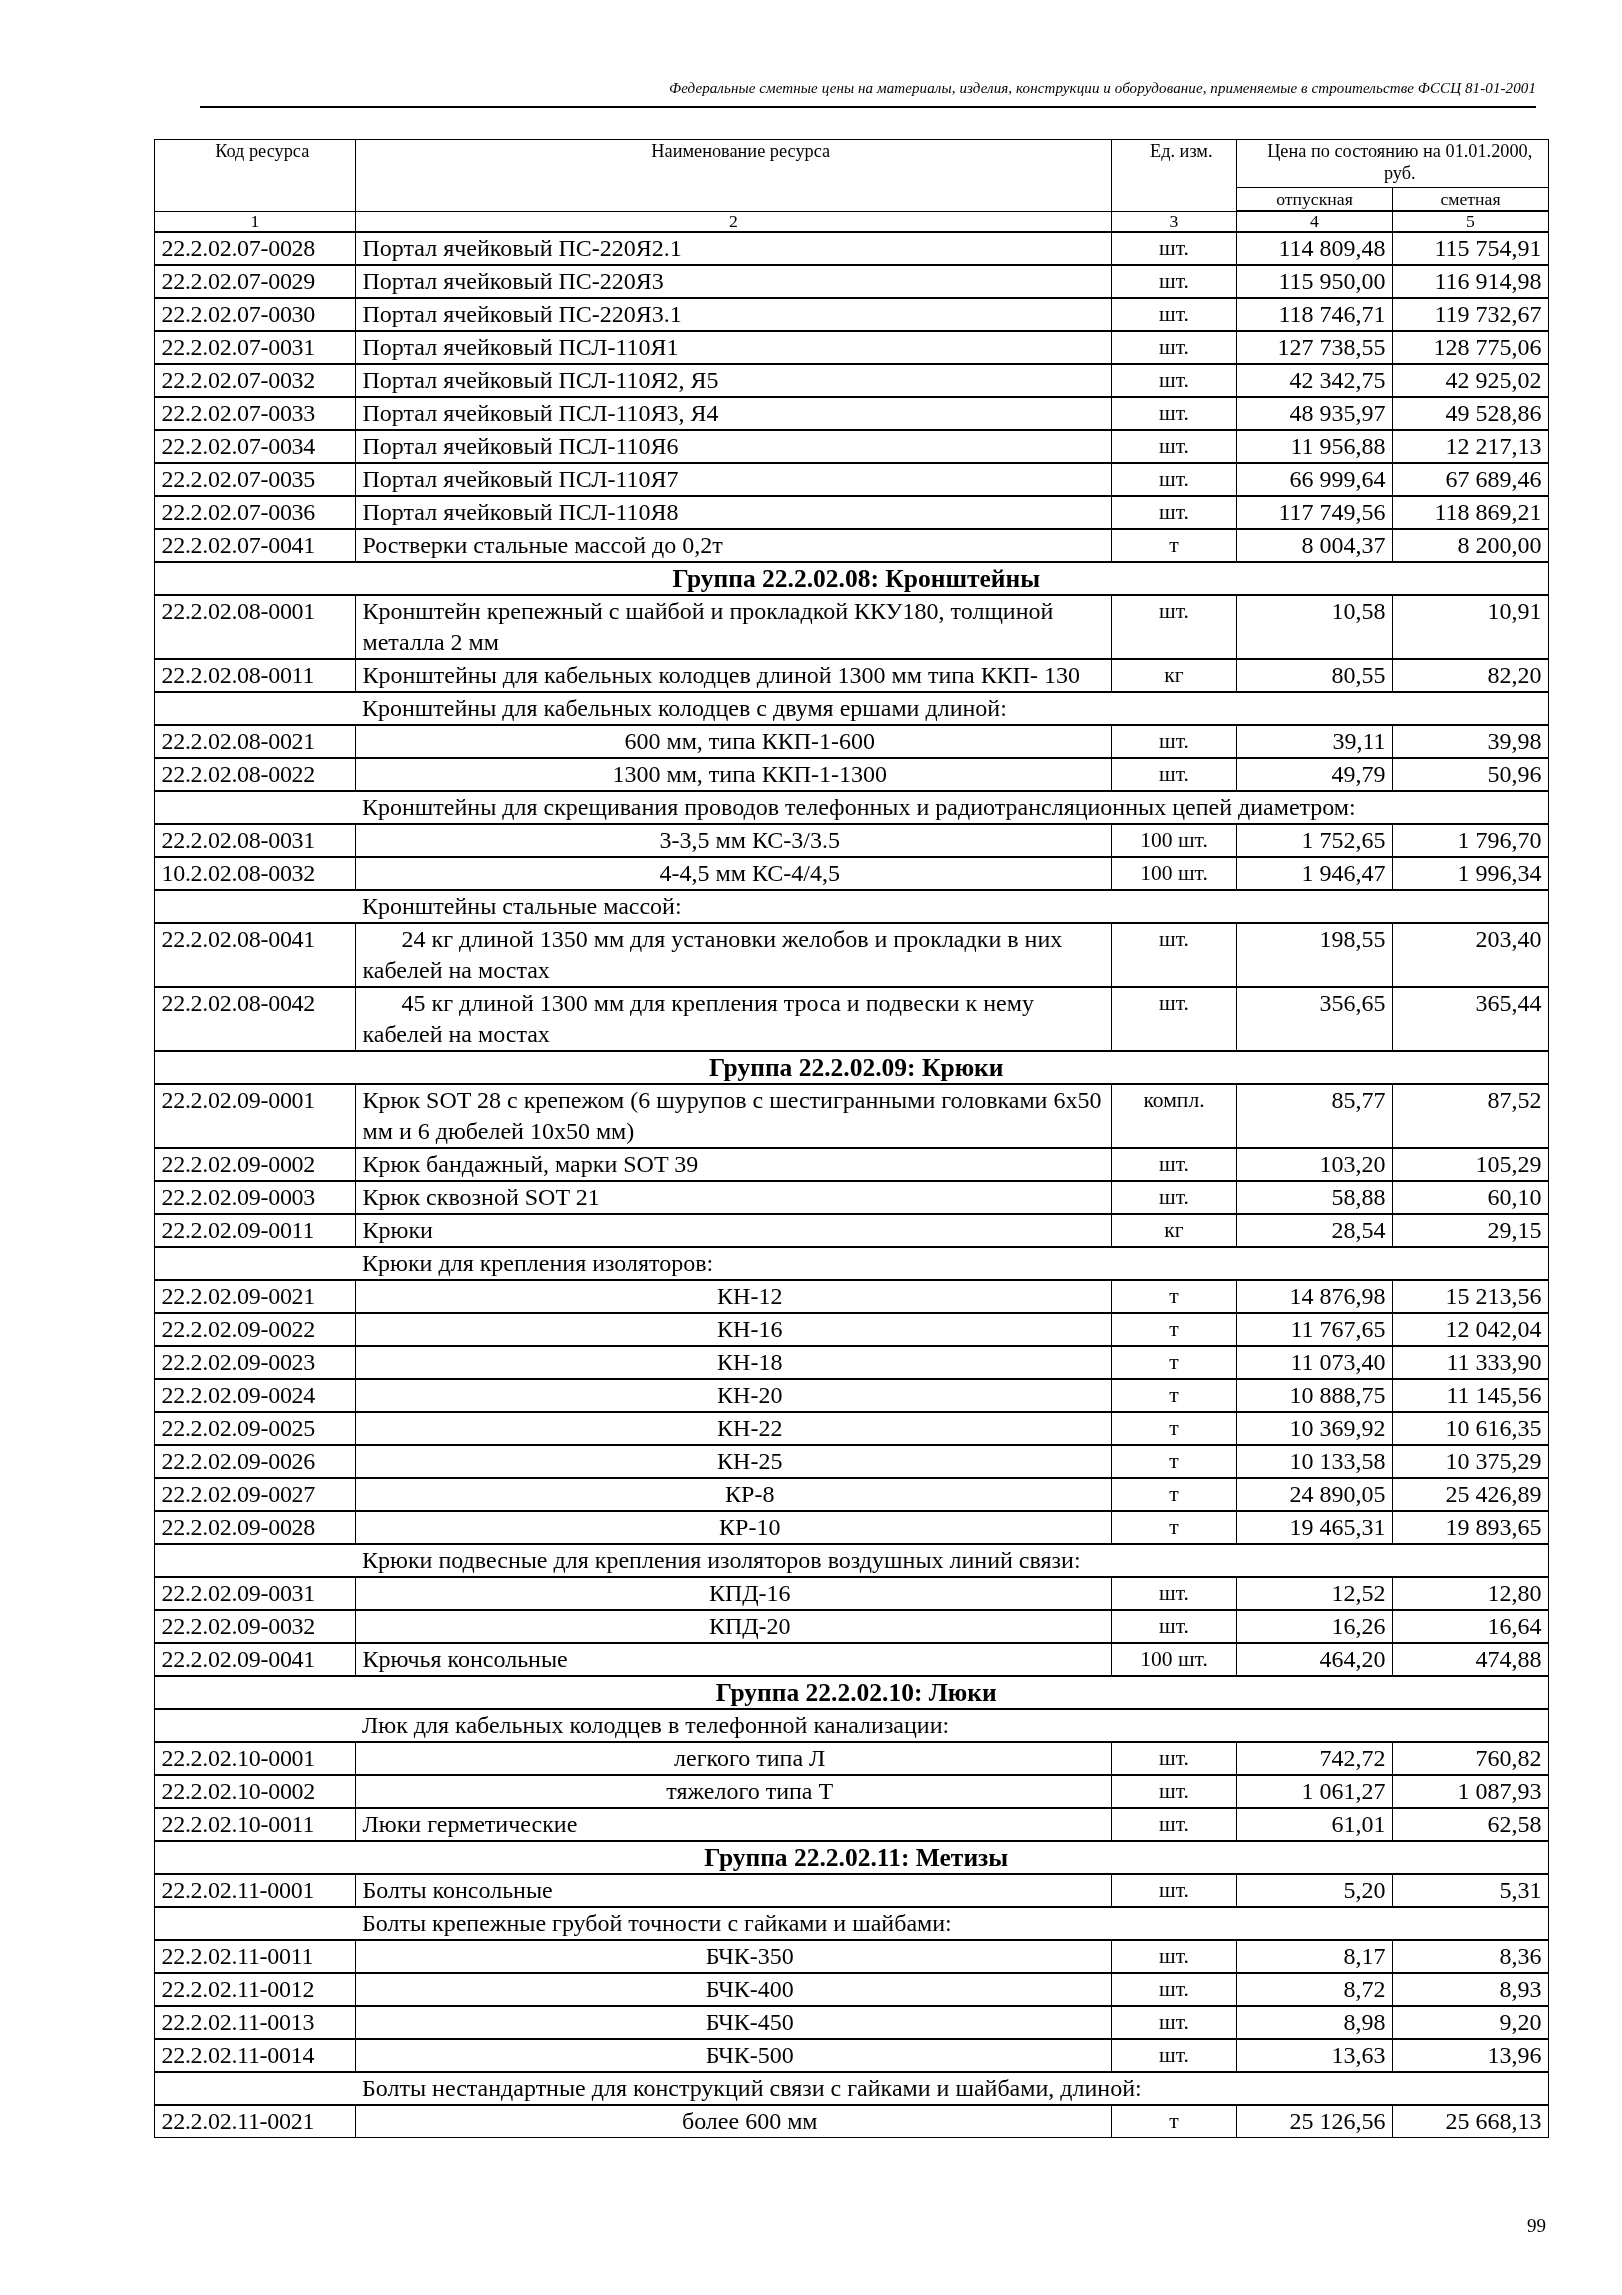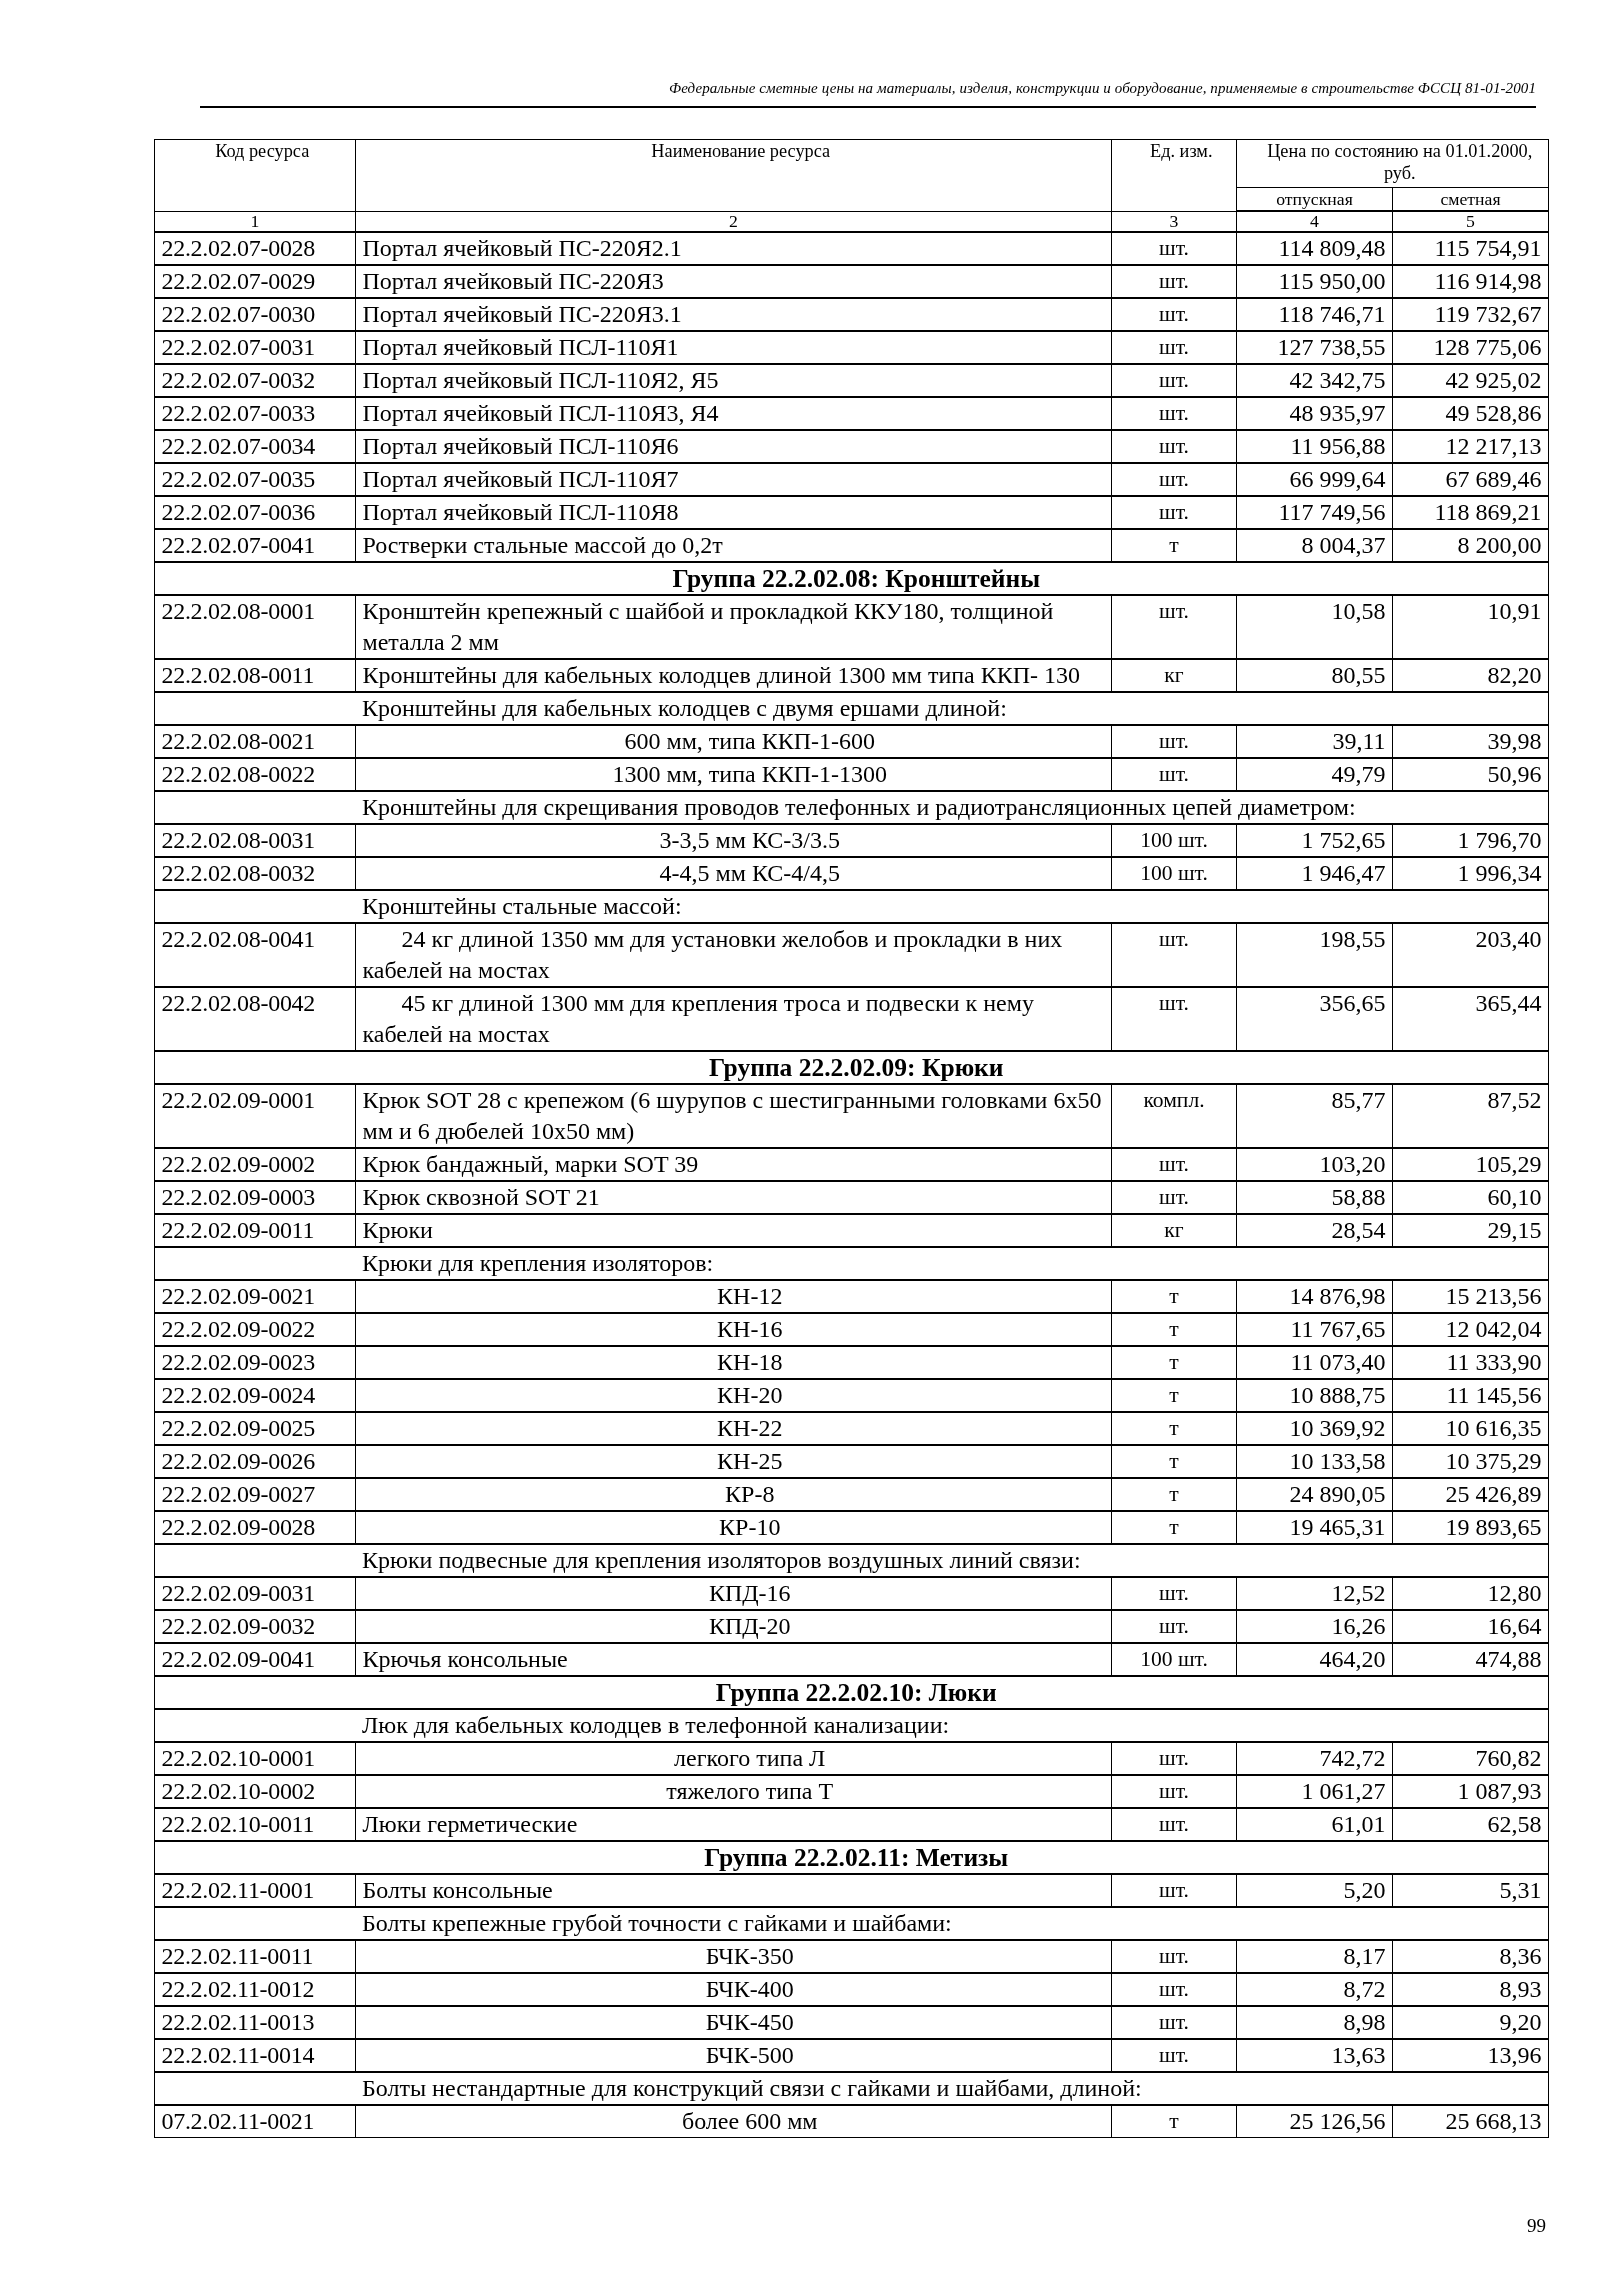--- a/index.html
+++ b/index.html
@@ -176,21 +176,21 @@
         <td class="subtext" colspan="4">Кронштейны для скрещивания проводов телефонных и радиотрансляционных цепей диаметром:</td>
       </tr>
       <tr class="row">
         <td class="code">22.2.02.08-0031</td>
         <td class="name indent">3-3,5 мм КС-3/3.5</td>
         <td class="unit">100 шт.</td>
         <td class="num">1 752,65</td>
         <td class="num">1 796,70</td>
       </tr>
       <tr class="row">
-        <td class="code">22.2.02.08-0032</td>
+        <td class="code">10.2.02.08-0032</td>
         <td class="name indent">4-4,5 мм КС-4/4,5</td>
         <td class="unit">100 шт.</td>
         <td class="num">1 946,47</td>
         <td class="num">1 996,34</td>
       </tr>
       <tr class="subhead">
         <td class="blank"></td>
         <td class="subtext" colspan="4">Кронштейны стальные массой:</td>
       </tr>
       <tr class="row">
@@ -391,21 +391,21 @@
         <td class="name indent">БЧК-500</td>
         <td class="unit">шт.</td>
         <td class="num">13,63</td>
         <td class="num">13,96</td>
       </tr>
       <tr class="subhead">
         <td class="blank"></td>
         <td class="subtext" colspan="4">Болты нестандартные для конструкций связи с гайками и шайбами, длиной:</td>
       </tr>
       <tr class="row">
-        <td class="code">07.2.02.11-0021</td>
+        <td class="code">22.2.02.11-0021</td>
         <td class="name indent">более 600 мм</td>
         <td class="unit">т</td>
         <td class="num">25 126,56</td>
         <td class="num">25 668,13</td>
       </tr>
     </tbody>
 </table>
 
 <div class="page-number">99</div>
 

